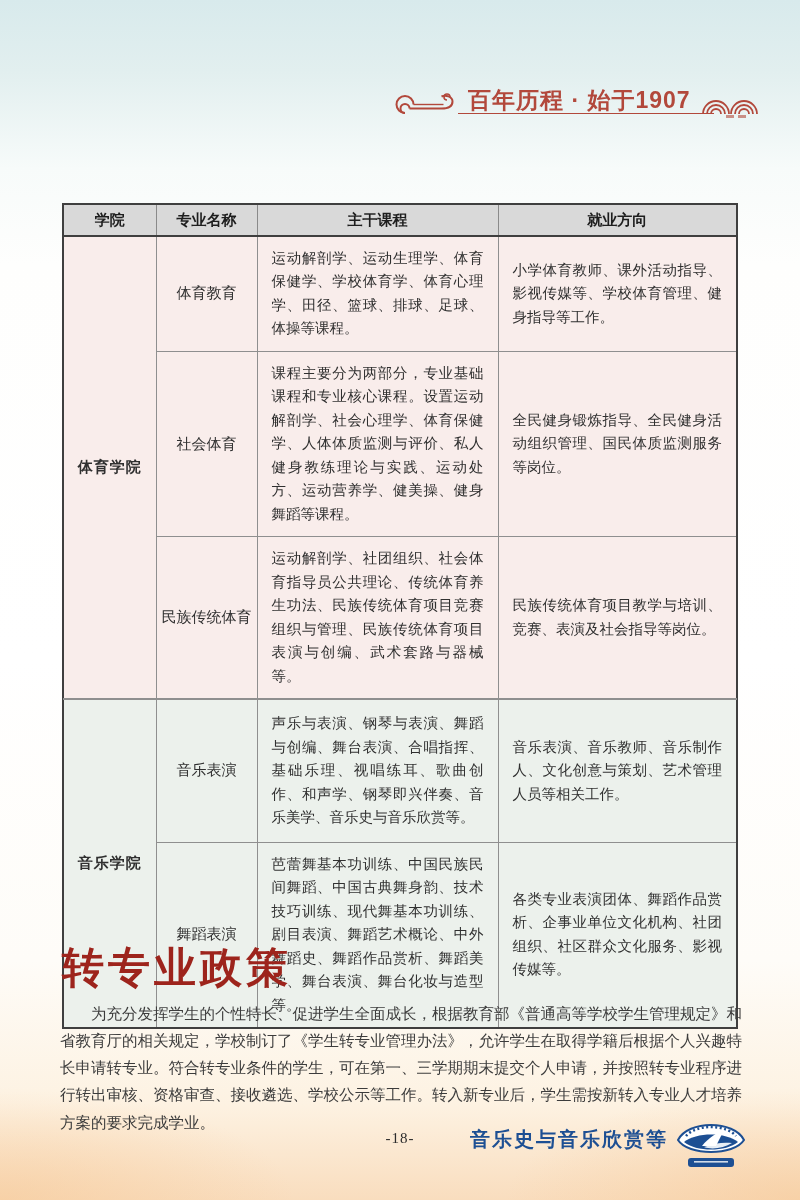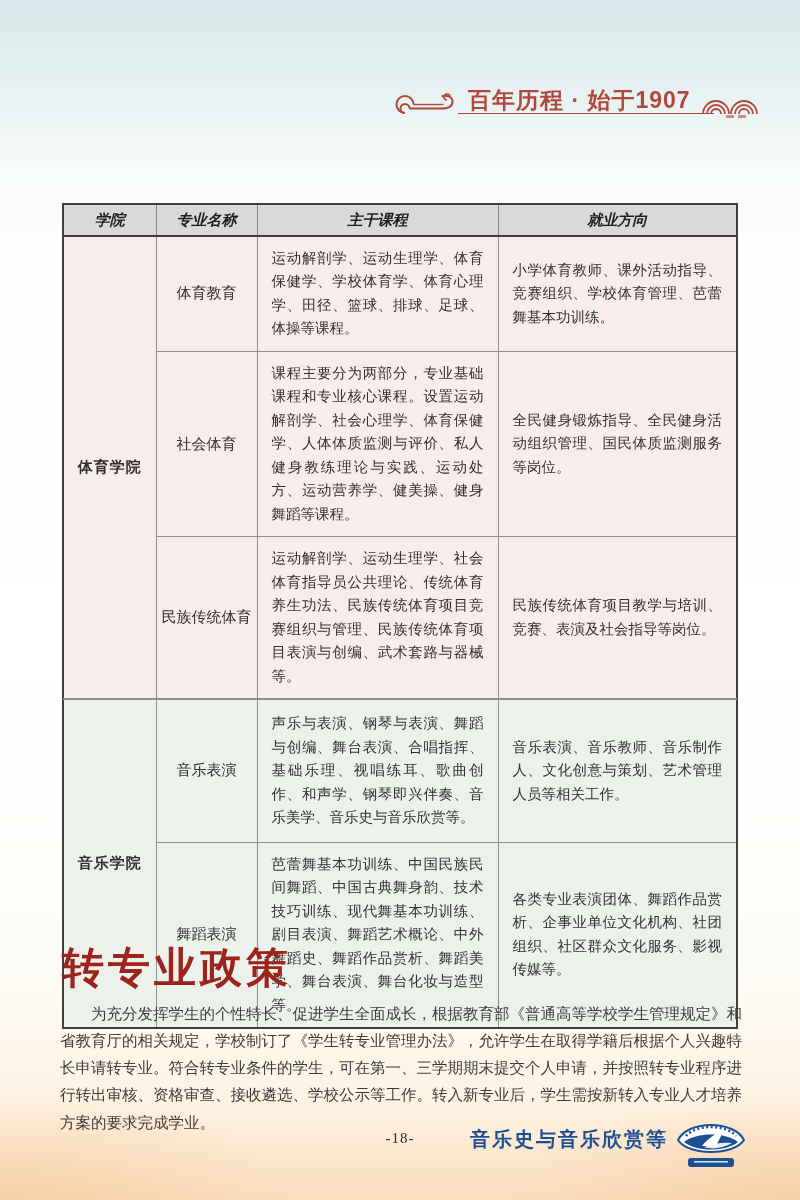--- a/index.html
+++ b/index.html
@@ -39,21 +39,20 @@
     position:absolute; left:62px; top:203px; width:674px;
     border-collapse:collapse; table-layout:fixed;
     font-size:14.5px; color:#303030;
   }
   table.majors th, table.majors td { border:1px solid #8a8a8a; vertical-align:middle; }
   table.majors { border:2px solid #3f3f3f; }
   table.majors th {
     background:#d9d9d9; height:32px; font-weight:bold;
     font-family:"Liberation Sans", sans-serif; font-size:15px; color:#1e1e1e;
     border-bottom:2px solid #3f3f3f;
-    font-style:italic;
   }
   table.majors th, table.majors td.college, table.majors td.major { text-align:center; }
   td.college { font-weight:bold; font-size:15px; letter-spacing:1px; }
   td.major { font-size:15px;margin-left:44px; }
   td.courses, td.jobs { padding:10px 14px; line-height:1.62; text-align:justify; }
   tr.sport > td { background:#f9edeb; }
   tr.music > td { background:#ecf1ec; }
   tr.block-start > td { border-top:2px solid #3f3f3f; }
   table.majors td { border-color:#8f8f8f; }
   table.majors { outline:1px solid #3f3f3f; outline-offset:-1px; }
@@ -125,30 +124,30 @@
         <th>专业名称</th>
         <th>主干课程</th>
         <th>就业方向</th>
       </tr>
     </thead>
     <tbody>
       <tr class="sport" style="height:90px">
         <td class="college" rowspan="3">体育学院</td>
         <td class="major">体育教育</td>
         <td class="courses">运动解剖学、运动生理学、体育保健学、学校体育学、体育心理学、田径、篮球、排球、足球、体操等课程。</td>
-        <td class="jobs">小学体育教师、课外活动指导、竞赛组织、学校体育管理、芭蕾舞基本功训练。</td>
+        <td class="jobs">小学体育教师、课外活动指导、影视传媒等、学校体育管理、健身指导等工作。</td>
       </tr>
       <tr class="sport" style="height:139px">
         <td class="major">社会体育</td>
         <td class="courses">课程主要分为两部分，专业基础课程和专业核心课程。设置运动解剖学、社会心理学、体育保健学、人体体质监测与评价、私人健身教练理论与实践、运动处方、运动营养学、健美操、健身舞蹈等课程。</td>
         <td class="jobs">全民健身锻炼指导、全民健身活动组织管理、国民体质监测服务等岗位。</td>
       </tr>
       <tr class="sport" style="height:132px">
         <td class="major">民族传统体育</td>
-        <td class="courses">运动解剖学、运动生理学、社会体育指导员公共理论、传统体育养生功法、民族传统体育项目竞赛组织与管理、民族传统体育项目表演与创编、武术套路与器械等。</td>
+        <td class="courses">运动解剖学、社团组织、社会体育指导员公共理论、传统体育养生功法、民族传统体育项目竞赛组织与管理、民族传统体育项目表演与创编、武术套路与器械等。</td>
         <td class="jobs">民族传统体育项目教学与培训、竞赛、表演及社会指导等岗位。</td>
       </tr>
       <tr class="music block-start" style="height:143px">
         <td class="college" rowspan="2">音乐学院</td>
         <td class="major">音乐表演</td>
         <td class="courses">声乐与表演、钢琴与表演、舞蹈与创编、舞台表演、合唱指挥、基础乐理、视唱练耳、歌曲创作、和声学、钢琴即兴伴奏、音乐美学、音乐史与音乐欣赏等。</td>
         <td class="jobs">音乐表演、音乐教师、音乐制作人、文化创意与策划、艺术管理人员等相关工作。</td>
       </tr>
       <tr class="music" style="height:150px">
         <td class="major">舞蹈表演</td>

